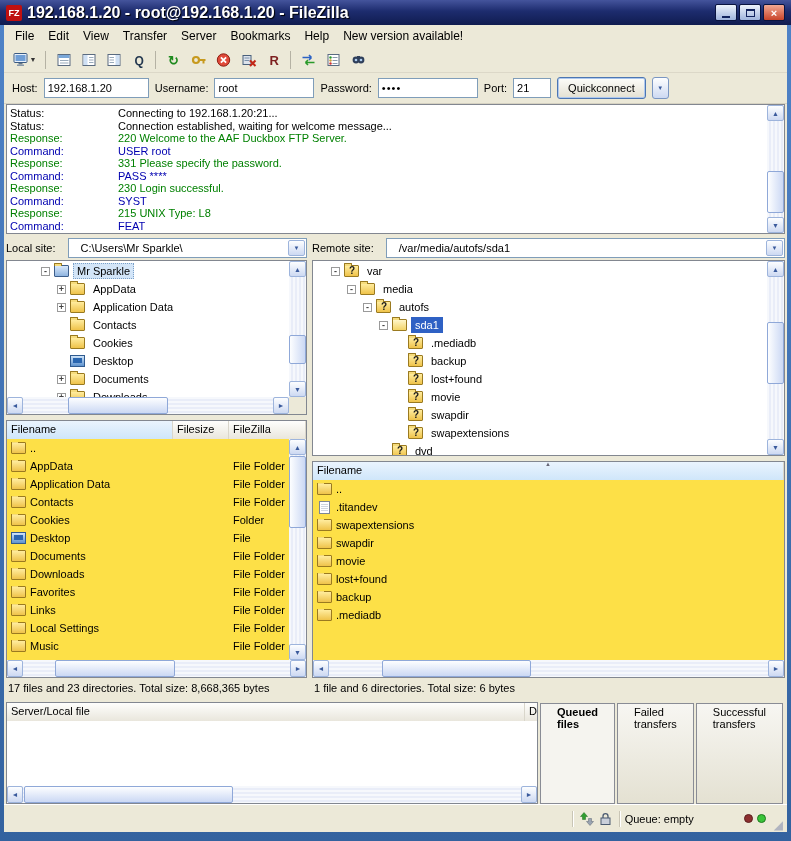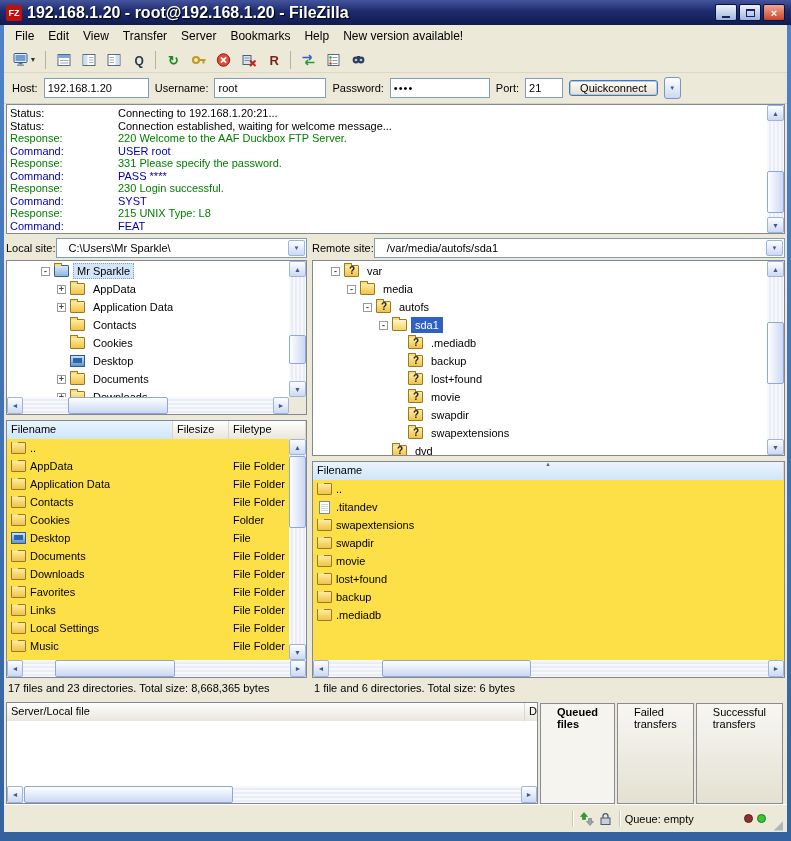--- a/index.html
+++ b/index.html
@@ -36,22 +36,22 @@
             border: 1px solid transparent; border-radius: 2px; }
   .tb-btn.wide { min-width: 32px; }
   .tb-caret { font-size: 7px; color: #333; margin-left: 1px; }
   .tb-sep { width: 1px; height: 18px; background: #b5b2a4; margin: 0 4px; }
 
   
   .quickbar { flex: 0 0 31px; display: flex; align-items: center; padding: 0 8px; gap: 6px;
               border-bottom: 1px solid #d6d2c2; }
   .quickbar label { white-space: nowrap; }
   .qc-input { height: 20px; border: 1px solid #7f9db9; font: 11px "Liberation Sans", sans-serif; padding: 0 3px; }
-  .qc-host { width: 105px; } .qc-user { width: 112px; } .qc-pass { width: 100px; letter-spacing: 1px; } .qc-port { width: 38px; }
-  .qc-btn { height: 16px; padding: 0 10px; font: 11px "Liberation Sans", sans-serif;
+  .qc-host { width: 105px; } .qc-user { width: 100px; } .qc-pass { width: 100px; letter-spacing: 1px; } .qc-port { width: 38px; }
+  .qc-btn { height: 22px; padding: 0 10px; font: 11px "Liberation Sans", sans-serif;
             background: linear-gradient(#fdfdfa,#e3e0d2); border: 1px solid #4c76b2; border-radius: 3px;
             box-shadow: 0 0 0 1px #aec8ee inset; }
   .qc-drop { width: 17px; height: 22px; border: 1px solid #7a96c2; border-radius: 3px;
              background: linear-gradient(#fdfeff,#cdd9f2); display: flex; align-items: center;
              justify-content: center; font-size: 6px; color: #3a5a9c; }
 
   
   .log { flex: 0 0 130px; background: #fff; border: 1px solid #828790; margin: 0 2px; position: relative; overflow: hidden; }
   .log-lines { position: absolute; top: 2px; left: 3px; right: 18px; bottom: 0; overflow: hidden; line-height: 12.5px; }
   .log-line { display: flex; white-space: nowrap; }
@@ -79,21 +79,21 @@
             background: linear-gradient(#fdfeff,#cbd8f4); }
   .hscroll.abs-h { position: absolute; left: 0; right: 17px; bottom: 0; }
   .corner { position: absolute; right: 0; bottom: 0; width: 17px; height: 17px; background: #ece9d8; }
 
   
   .main { flex: 0 0 466px; display: flex; padding: 2px; }
   .col { display: flex; flex-direction: column; }
   .col.left { flex: 0 0 289px; }
   .vsplit { flex: 0 0 5px; }
   .col.right { flex: 1; }
-  .site-bar { flex: 0 0 24px; display: flex; align-items: center; gap: 0; padding: 1px 0; }
+  .site-bar { flex: 0 0 24px; display: flex; align-items: center; gap: 12px; padding: 1px 0; }
   .combo { flex: 1; height: 20px; border: 1px solid #7f9db9; background: #fff; display: flex; align-items: center; }
   .combo-text { flex: 1; padding: 0 12px; white-space: nowrap; overflow: hidden; }
   .combo-btn { flex: 0 0 17px; height: 16px; margin: 0 1px; background: linear-gradient(#fdfeff,#cdd9f2);
                border: 1px solid #9db4dc; border-radius: 2px; display: flex; align-items: center;
                justify-content: center; font-size: 6px; color: #3a5a9c; }
 
   .tree-pane { position: relative; background: #fff; border: 1px solid #828790; overflow: hidden; }
   .left .tree-pane { flex: 0 0 155px; }
   .right .tree-pane { flex: 0 0 196px; }
   .tree-rows { position: absolute; top: 1px; left: 0; right: 17px; bottom: 0; overflow: hidden; }
@@ -429,21 +429,21 @@
             </span>
             <span class="sb-btn">►</span>
           </div>
           <div class="corner"></div>
         </div>
         <div class="vsplit"></div>
         <div class="list-pane">
           <div class="list-header">
             <span class="hcell lw-name sorted">Filename</span>
             <span class="hcell lw-size">Filesize</span>
-            <span class="hcell lw-type">Filetype</span>
+            <span class="hcell lw-type">FileZilla</span>
           </div>
           <div class="body-wrap">
             <div class="list-body" id="localList">
                 <div class="frow">
                   <span class="fcell fc-name">
                     <span class="fi folder"></span>
                     <span>..</span>
                   </span>
                   <span class="fcell fc-size"></span>
                   <span class="fcell fc-type"></span>

